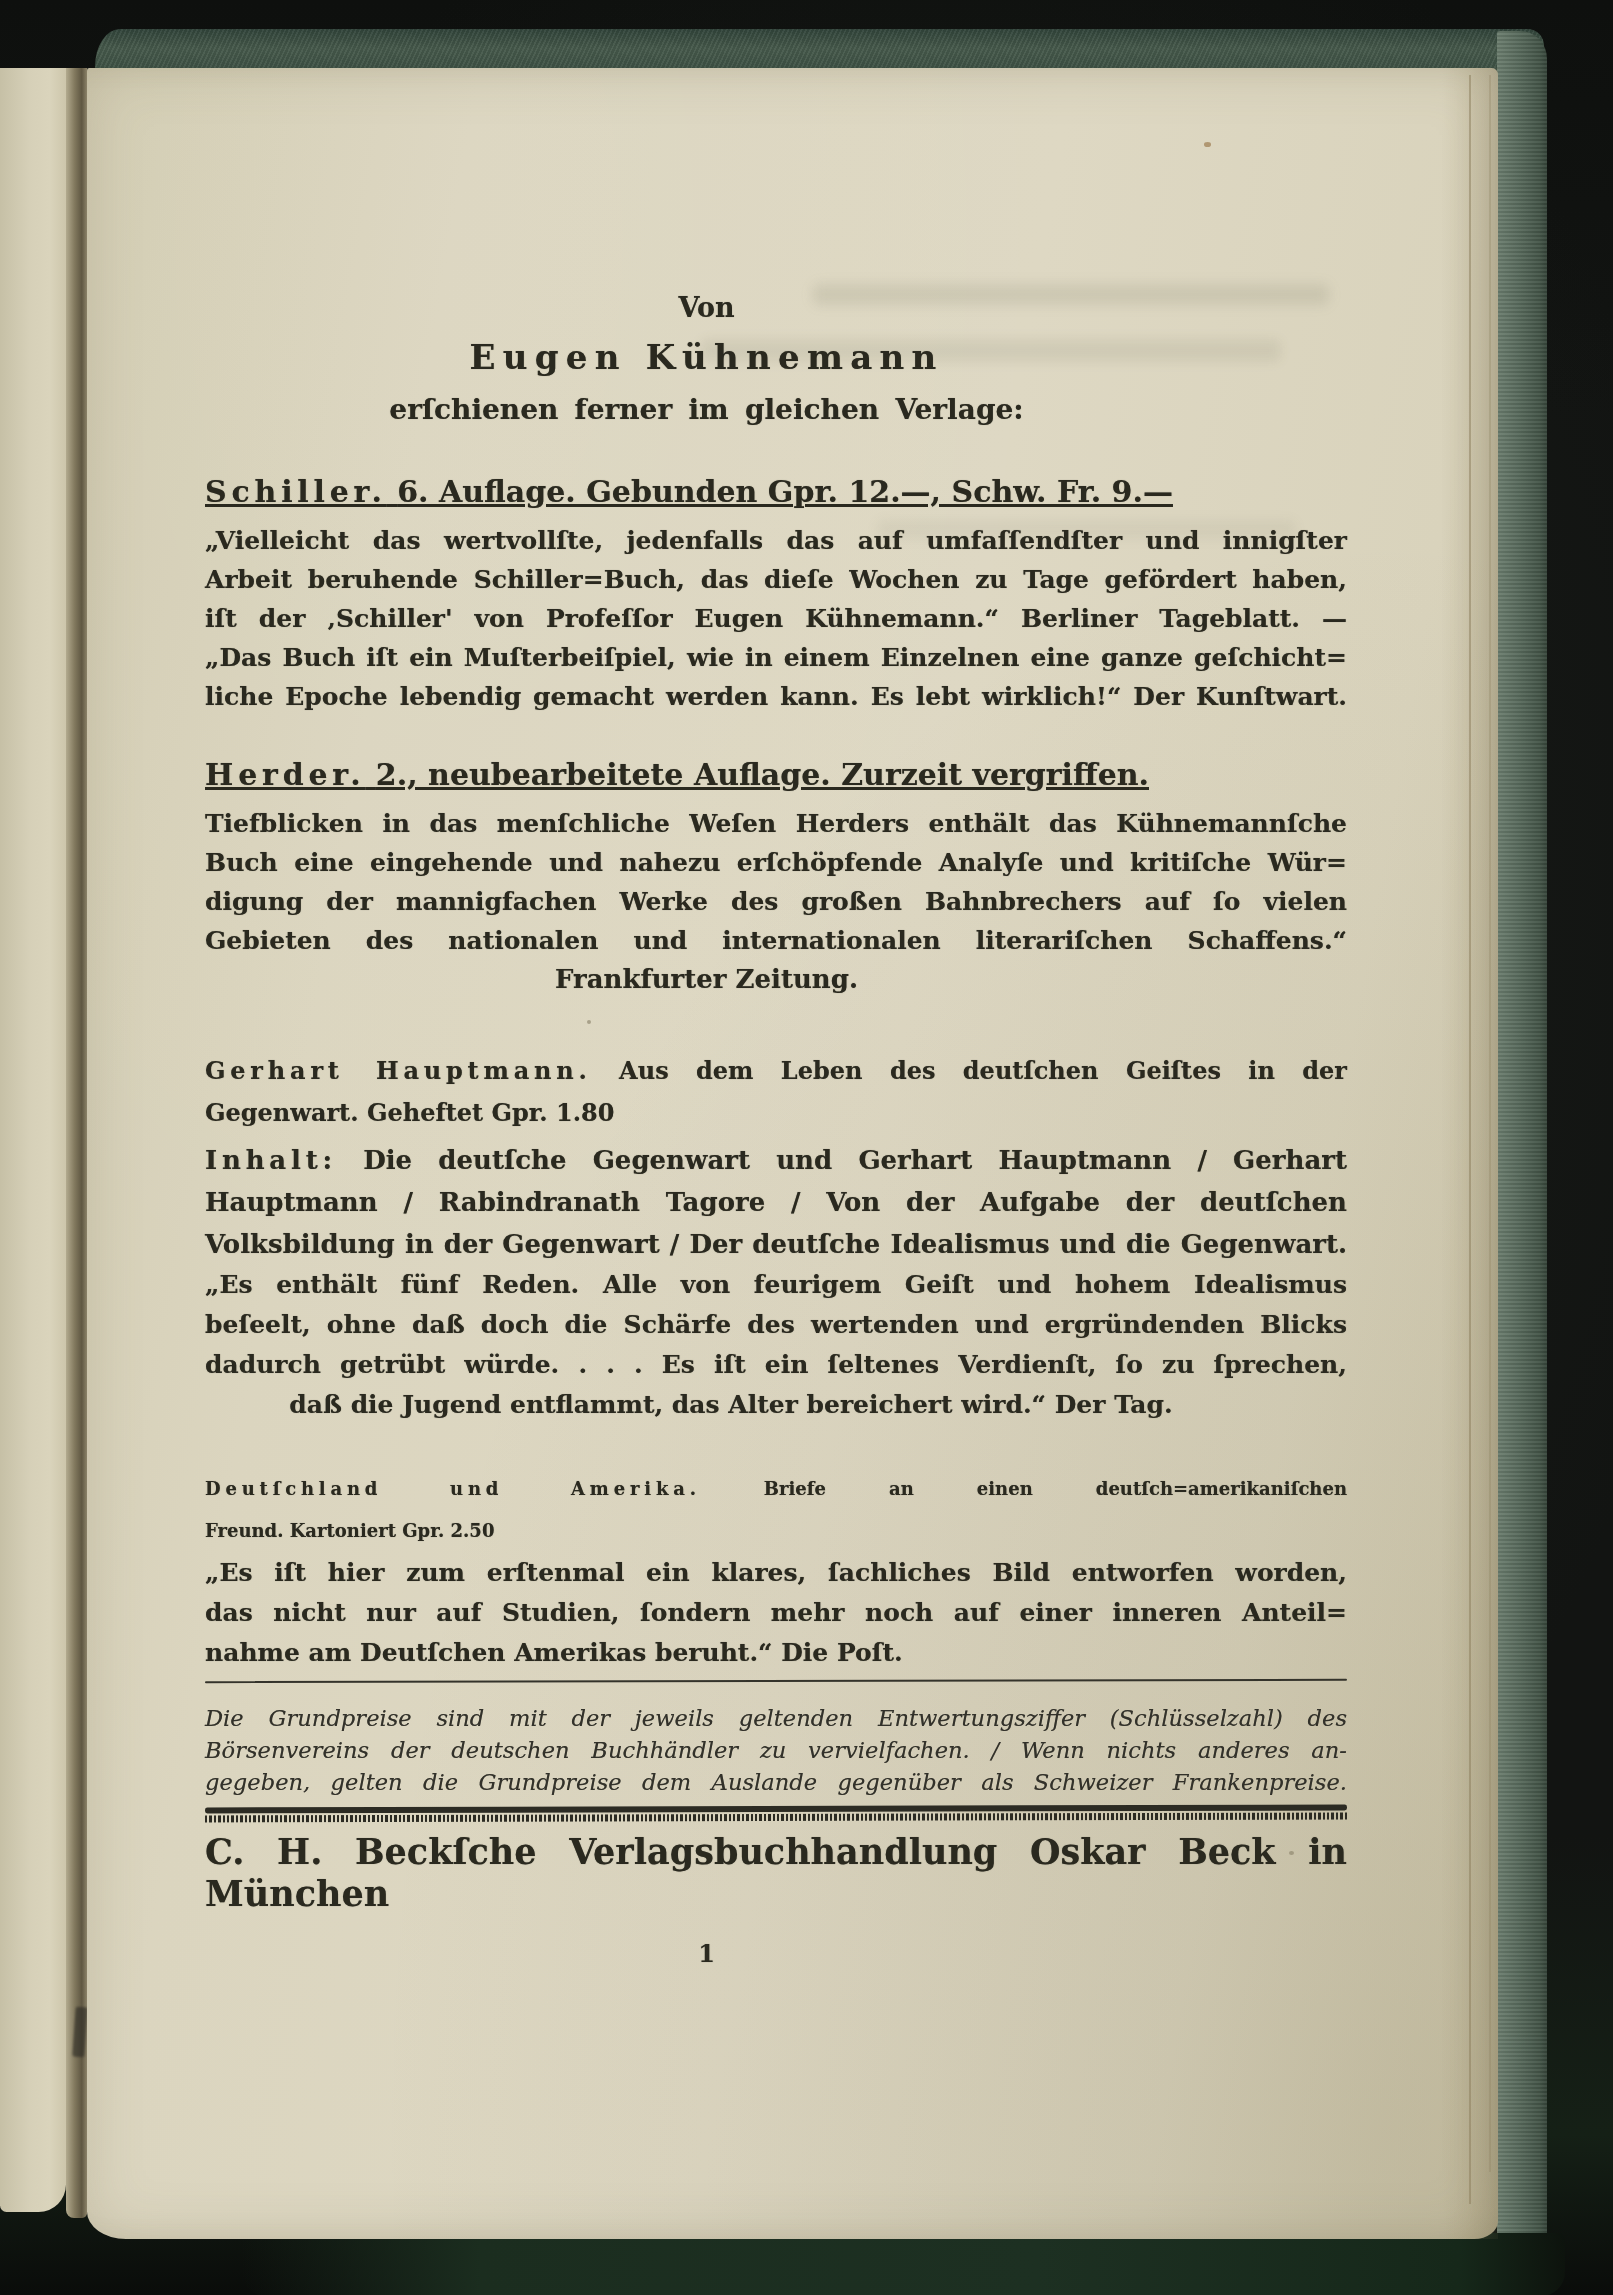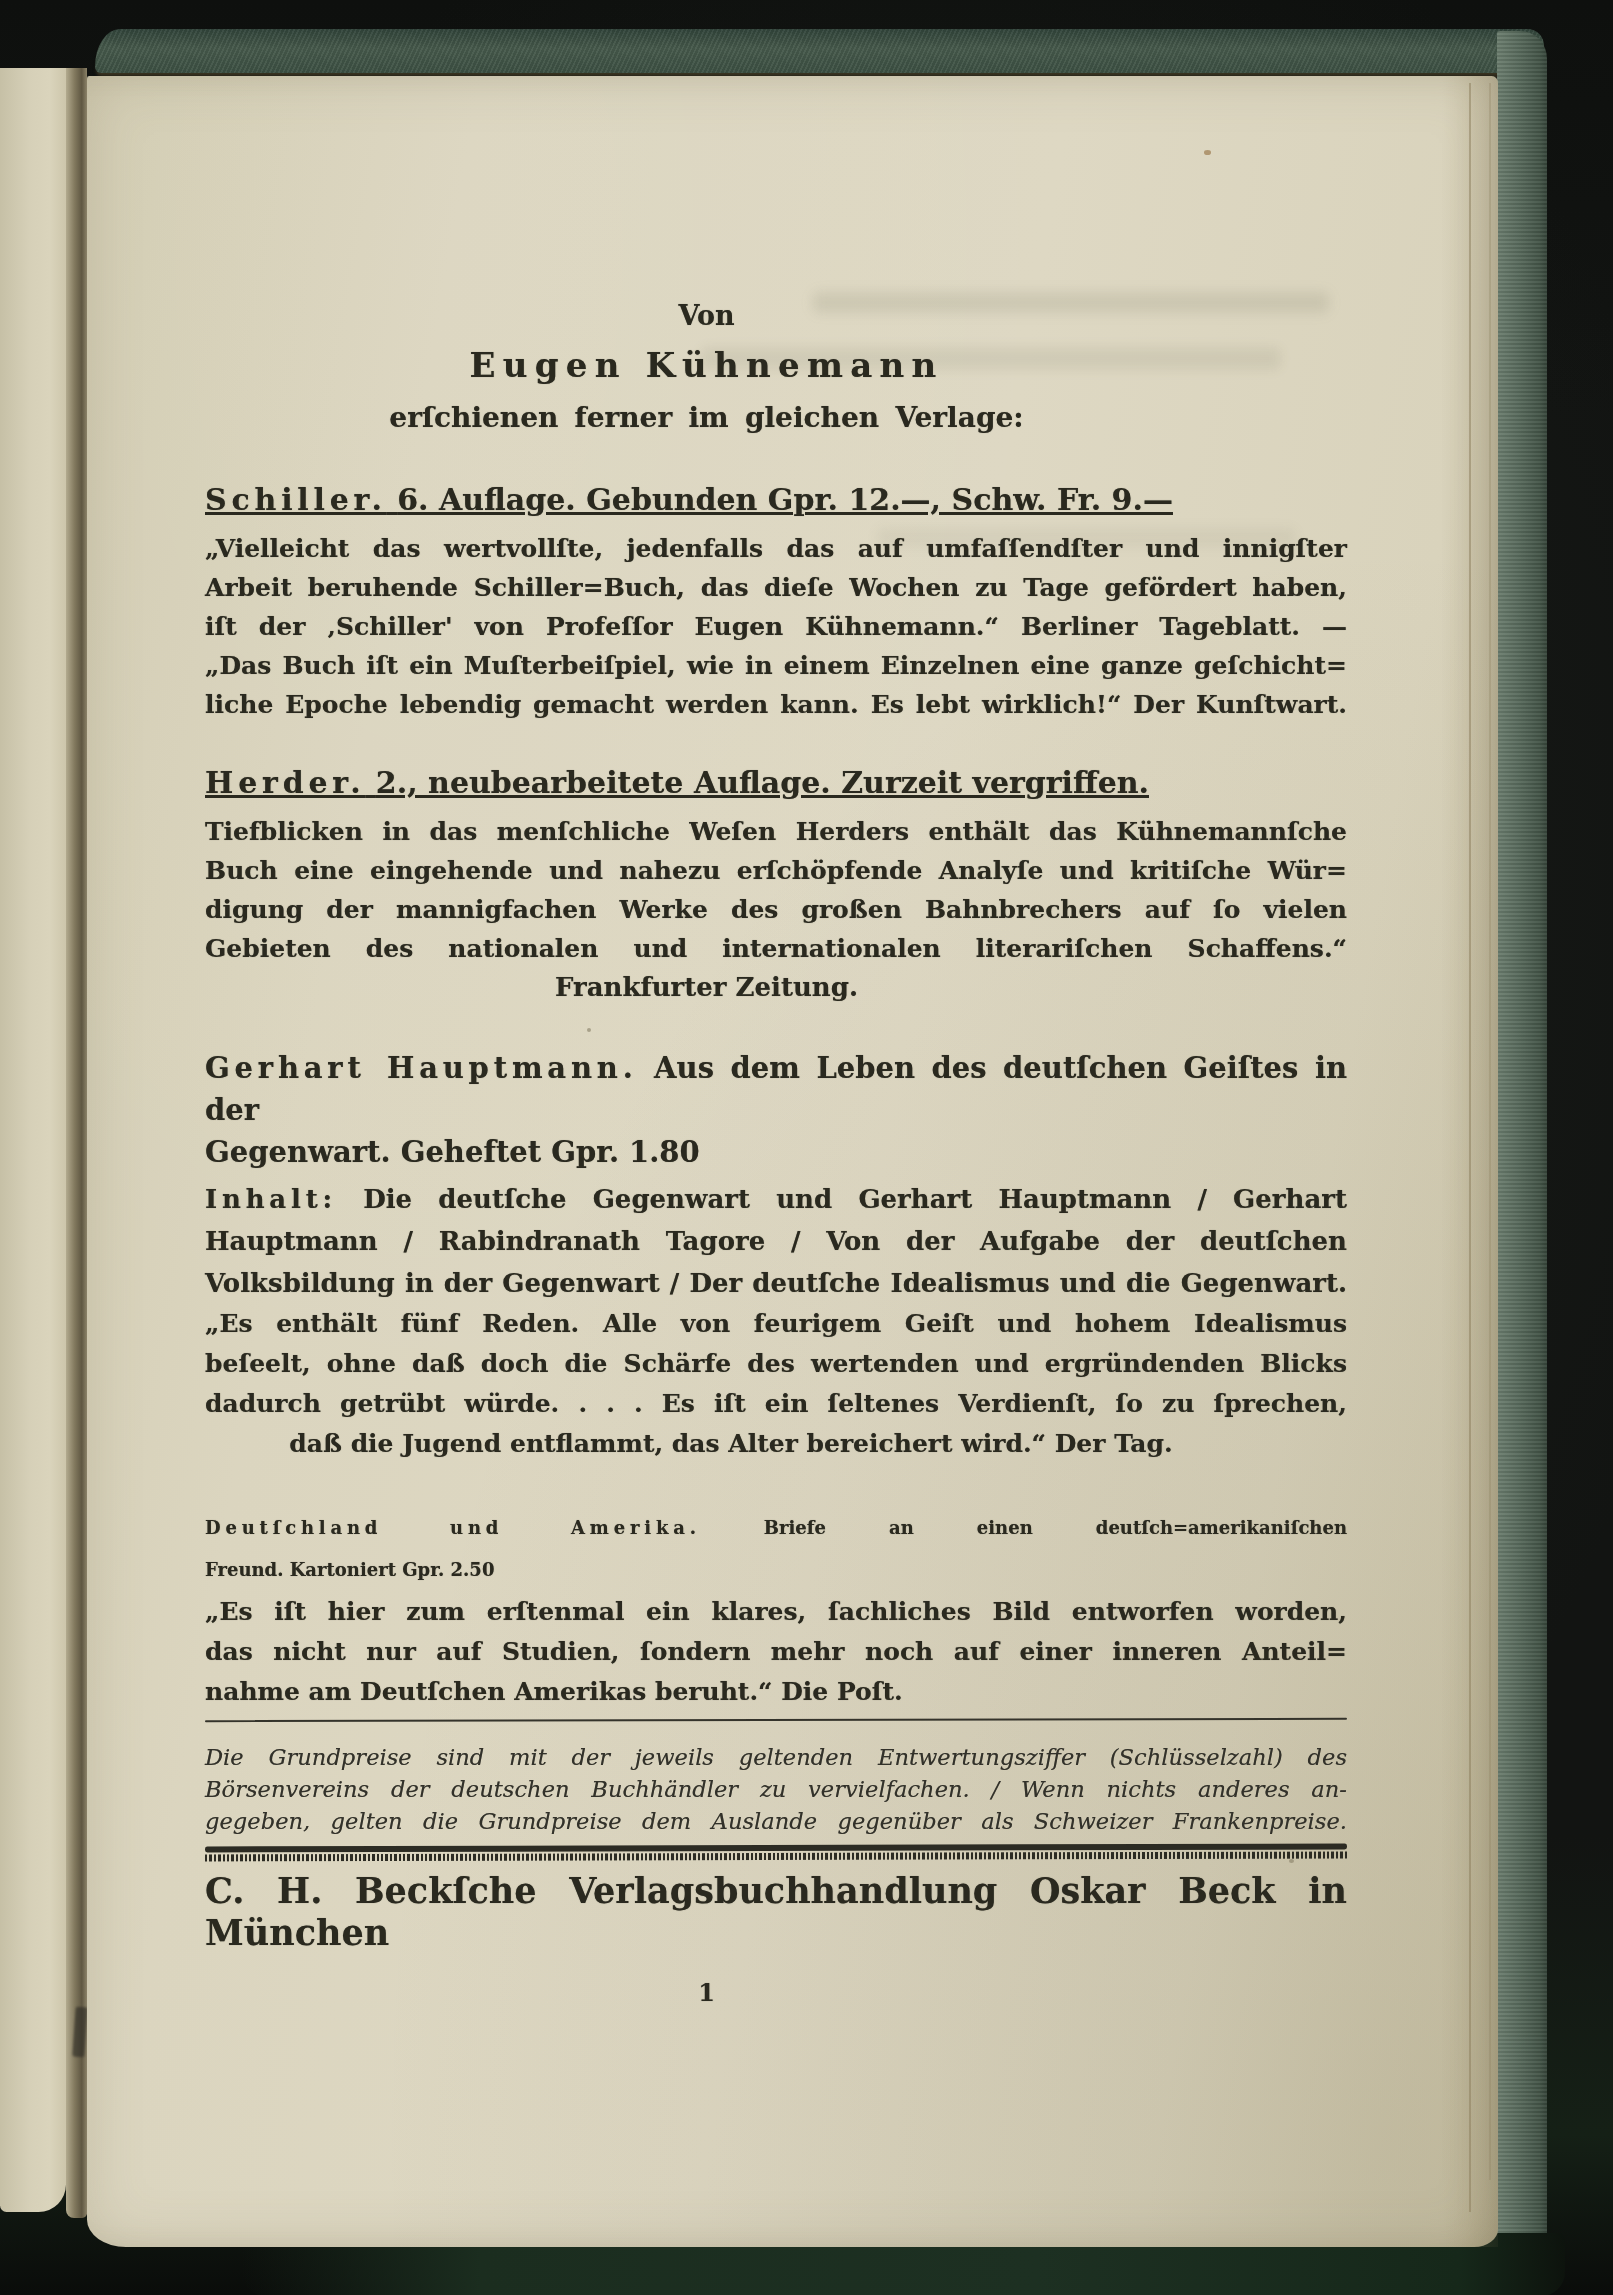--- a/index.html
+++ b/index.html
@@ -47,21 +47,21 @@
     background:linear-gradient(90deg,#b3ab8f 0%,#837a5f 40%,#5f5742 75%,#8b8268 100%);
     border-radius:0 0 4.8px 8px;
   }
   .sig-smudge{
     position:absolute;left:74px;top:2007px;width:12px;height:50px;
     background:rgba(43,42,36,.62);
     border-radius:2.4px;filter:blur(1px);transform:rotate(4deg);
   }
   
   .page{
-    position:absolute;left:87px;top:76px;width:1411px;height:2171px;
+    position:absolute;left:87px;top:68px;width:1411px;height:2171px;
     background:
       radial-gradient(ellipse at 25% 8%, rgba(255,255,248,.06), transparent 45%),
       radial-gradient(ellipse at 92% 95%, rgba(95,85,55,.14), transparent 55%),
       linear-gradient(100deg,#d2ccb2 0%,#dbd5bf 22%,#ded8c3 55%,#d9d3bc 80%,#cdc6aa 100%);
     border-radius:2.4px 6.5px 24px 39px / 2.4px 6.5px 18px 27.4px;
     box-shadow:inset 0 0 56px rgba(120,108,76,.22), inset -21px 0 32px -16px rgba(110,98,66,.35);
   }
   .page-crease{
     position:absolute;left:1382px;top:6.5px;width:1.6px;height:2129px;
     background:rgba(138,124,90,.5);
@@ -93,21 +93,21 @@
   .author   { font-size:34px; line-height:44px; margin-top:9.7px; letter-spacing:7.3px; }
   .subtitle { font-size:28px; line-height:35px; margin-top:13px; word-spacing:6.5px; }
 
   .entry-h  { font-size:30px; line-height:37px;text-decoration:underline; }
   .body-q   { font-size:25px; }
   .schiller-h { margin-top:46px; }
   .sch-quote  { margin-top:11.3px; line-height:39px; }
   .herder-h   { margin-top:40px; }
   .herder-quote{ margin-top:11.3px; line-height:39px; }
   .source-line { font-size:26px; line-height:35px; margin-top:1.6px; }
-  .gh-heading { margin-top:42px; font-size:29px; line-height:42px; }
+  .gh-heading { margin-top:53px; font-size:24px; line-height:42px; }
   .inhalt     { margin-top:4.8px; font-size:26px; line-height:42px; }
   .gh-quote   { margin-top:0; line-height:40px; }
   .da-heading { margin-top:43px; font-size:18px; line-height:42px; }
   .da-quote   { margin-top:1.6px; line-height:40px; }
 
   .thin-rule{
     margin-top:6.5px; height:2.4px; background:#34332b; border-radius:1.6px;
     transform:rotate(-.12deg);
   }
   .fineprint{

